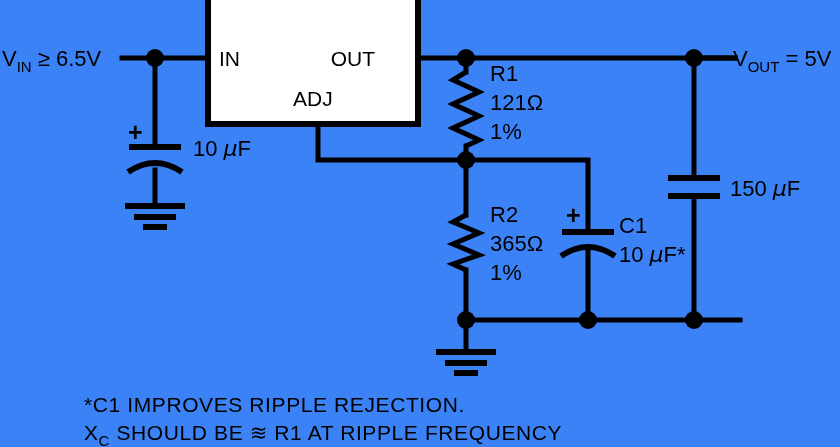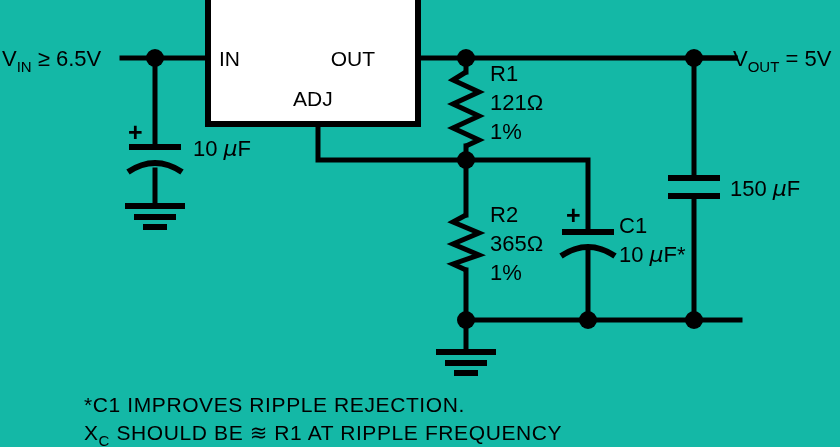--- a/index.html
+++ b/index.html
@@ -4,21 +4,21 @@
 <style>
   html, body {
     margin: 0;
     padding: 0;
     background: #ffffff;
   }
   #root {
     position: relative;
     width: 840px;
     height: 447px;
-    background: #14b8a6;
+    background: #3b82f6;
     font-family: "Liberation Sans", sans-serif;
     overflow: hidden;
     text-align: right;
   }
   svg#schematic {
     position: absolute;
     left: 0;
     top: 0;
     width: 840px;
     height: 447px;

